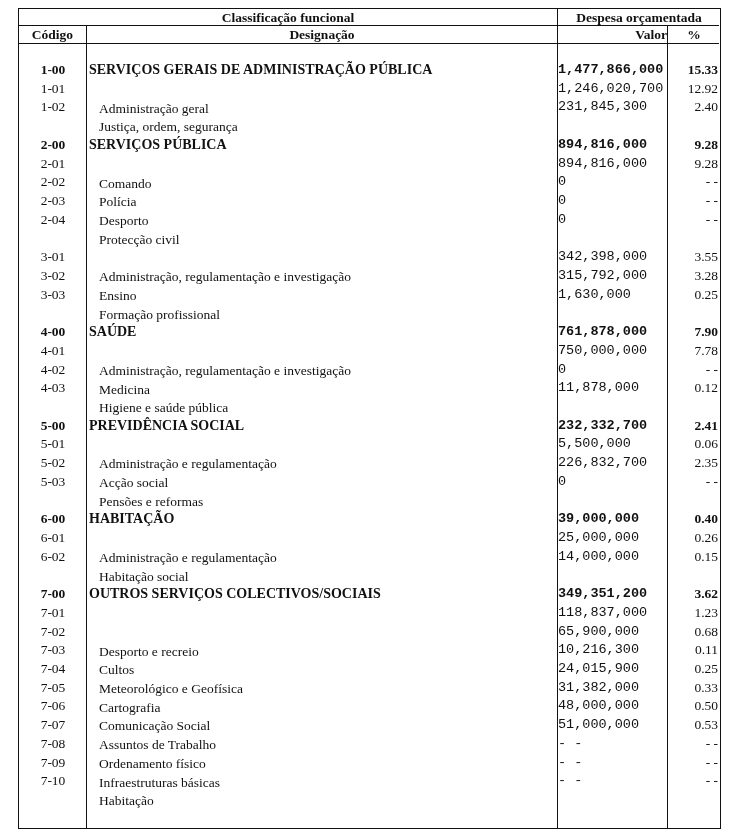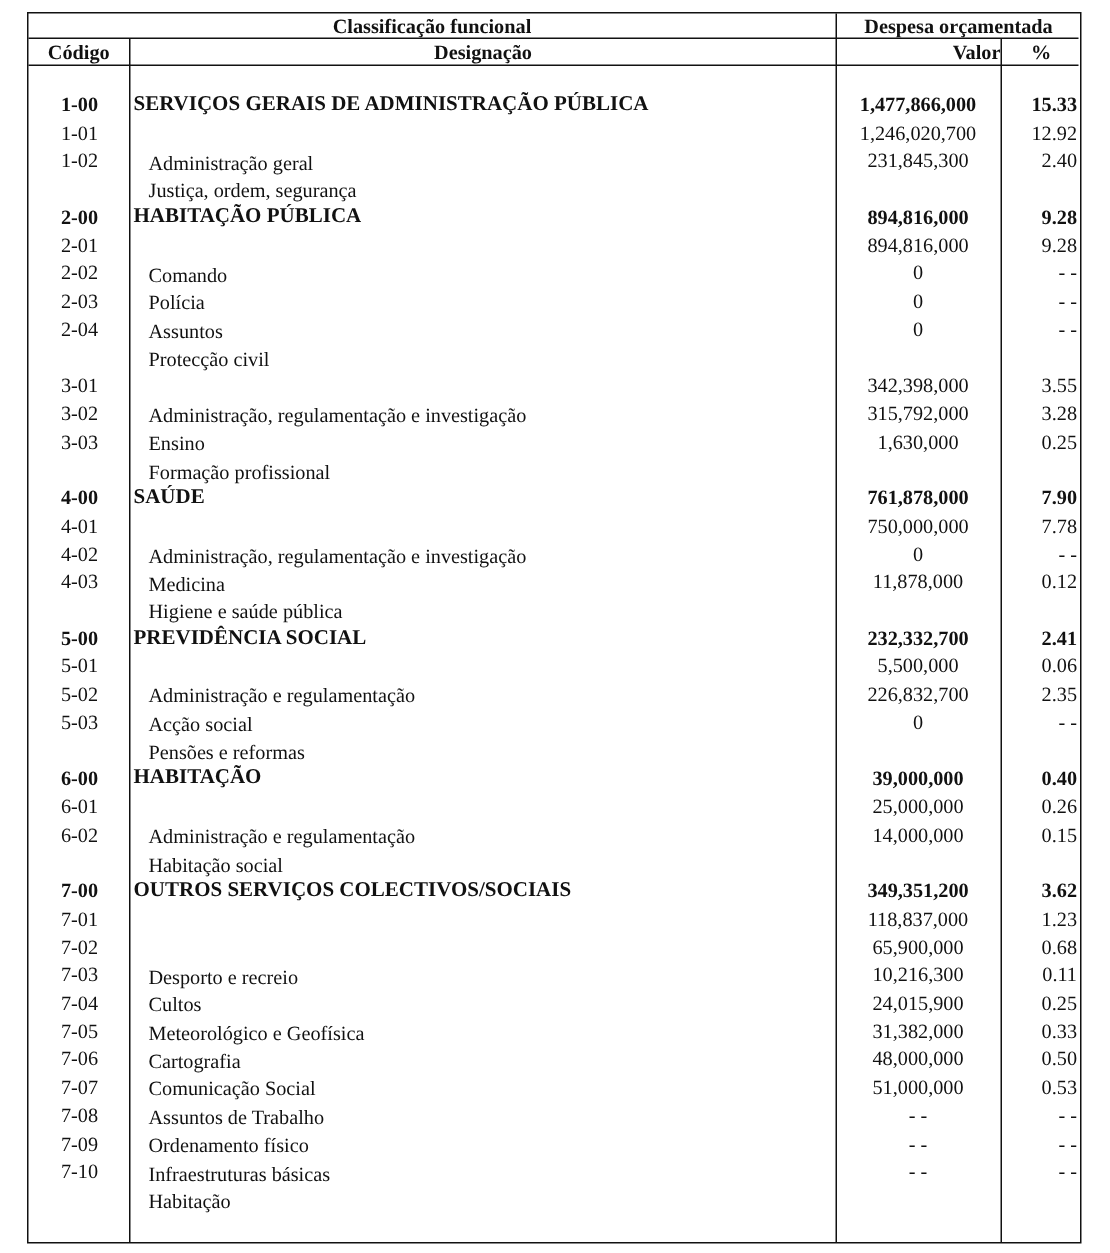--- a/index.html
+++ b/index.html
@@ -8,21 +8,21 @@
   .frame { position:absolute; left:18px; top:8px; width:703px; height:821px;
            border:1.5px solid #111; box-sizing:border-box; }
   .vline { position:absolute; top:0; bottom:0; width:0; border-left:1.5px solid #111; }
   .hline { position:absolute; height:0; border-top:1.5px solid #111; }
   .hdr { position:absolute; text-align:center; font-weight:bold; font-size:13.5px; line-height:17px; }
   .body-rows { position:absolute; left:0; top:52px; width:703px; }
   .row { position:relative; height:18.72px; font-size:13.5px; line-height:18.72px; }
   .row .code { position:absolute; left:0; width:68px; text-align:center; }
   .row .desig { position:absolute; left:70px; width:465px; white-space:nowrap; }
   .row.sub .desig { padding-left:10px;margin-top:20px; }
-  .row .valor { position:absolute; left:539px; width:108px; text-align:center; }
+  .row .valor { position:absolute; left:539px; width:108px; text-align:left;font-family:Liberation Mono, monospace; }
   .row .pct { position:absolute; left:649px; width:50px; text-align:right; }
   .row.group { font-weight:bold; }
   .row.group .desig { font-size:14px; }
 </style>
 </head>
 <body>
 
 <div class="frame">
 
   <div class="vline" style="left:67px; top:17px;"></div>
@@ -54,39 +54,39 @@
       </div>
       <div class="row sub">
         <span class="code">1-02</span>
         <span class="desig">Justiça, ordem, segurança</span>
         <span class="valor">231,845,300</span>
         <span class="pct">2.40</span>
       </div>
       <div class="row blank"></div>
       <div class="row group">
         <span class="code">2-00</span>
-        <span class="desig">HABITAÇÃO PÚBLICA</span>
+        <span class="desig">SERVIÇOS PÚBLICA</span>
         <span class="valor">894,816,000</span>
         <span class="pct">9.28</span>
       </div>
       <div class="row sub">
         <span class="code">2-01</span>
         <span class="desig">Comando</span>
         <span class="valor">894,816,000</span>
         <span class="pct">9.28</span>
       </div>
       <div class="row sub">
         <span class="code">2-02</span>
         <span class="desig">Polícia</span>
         <span class="valor">0</span>
         <span class="pct">- -</span>
       </div>
       <div class="row sub">
         <span class="code">2-03</span>
-        <span class="desig">Assuntos</span>
+        <span class="desig">Desporto</span>
         <span class="valor">0</span>
         <span class="pct">- -</span>
       </div>
       <div class="row sub">
         <span class="code">2-04</span>
         <span class="desig">Protecção civil</span>
         <span class="valor">0</span>
         <span class="pct">- -</span>
       </div>
       <div class="row blank"></div>

